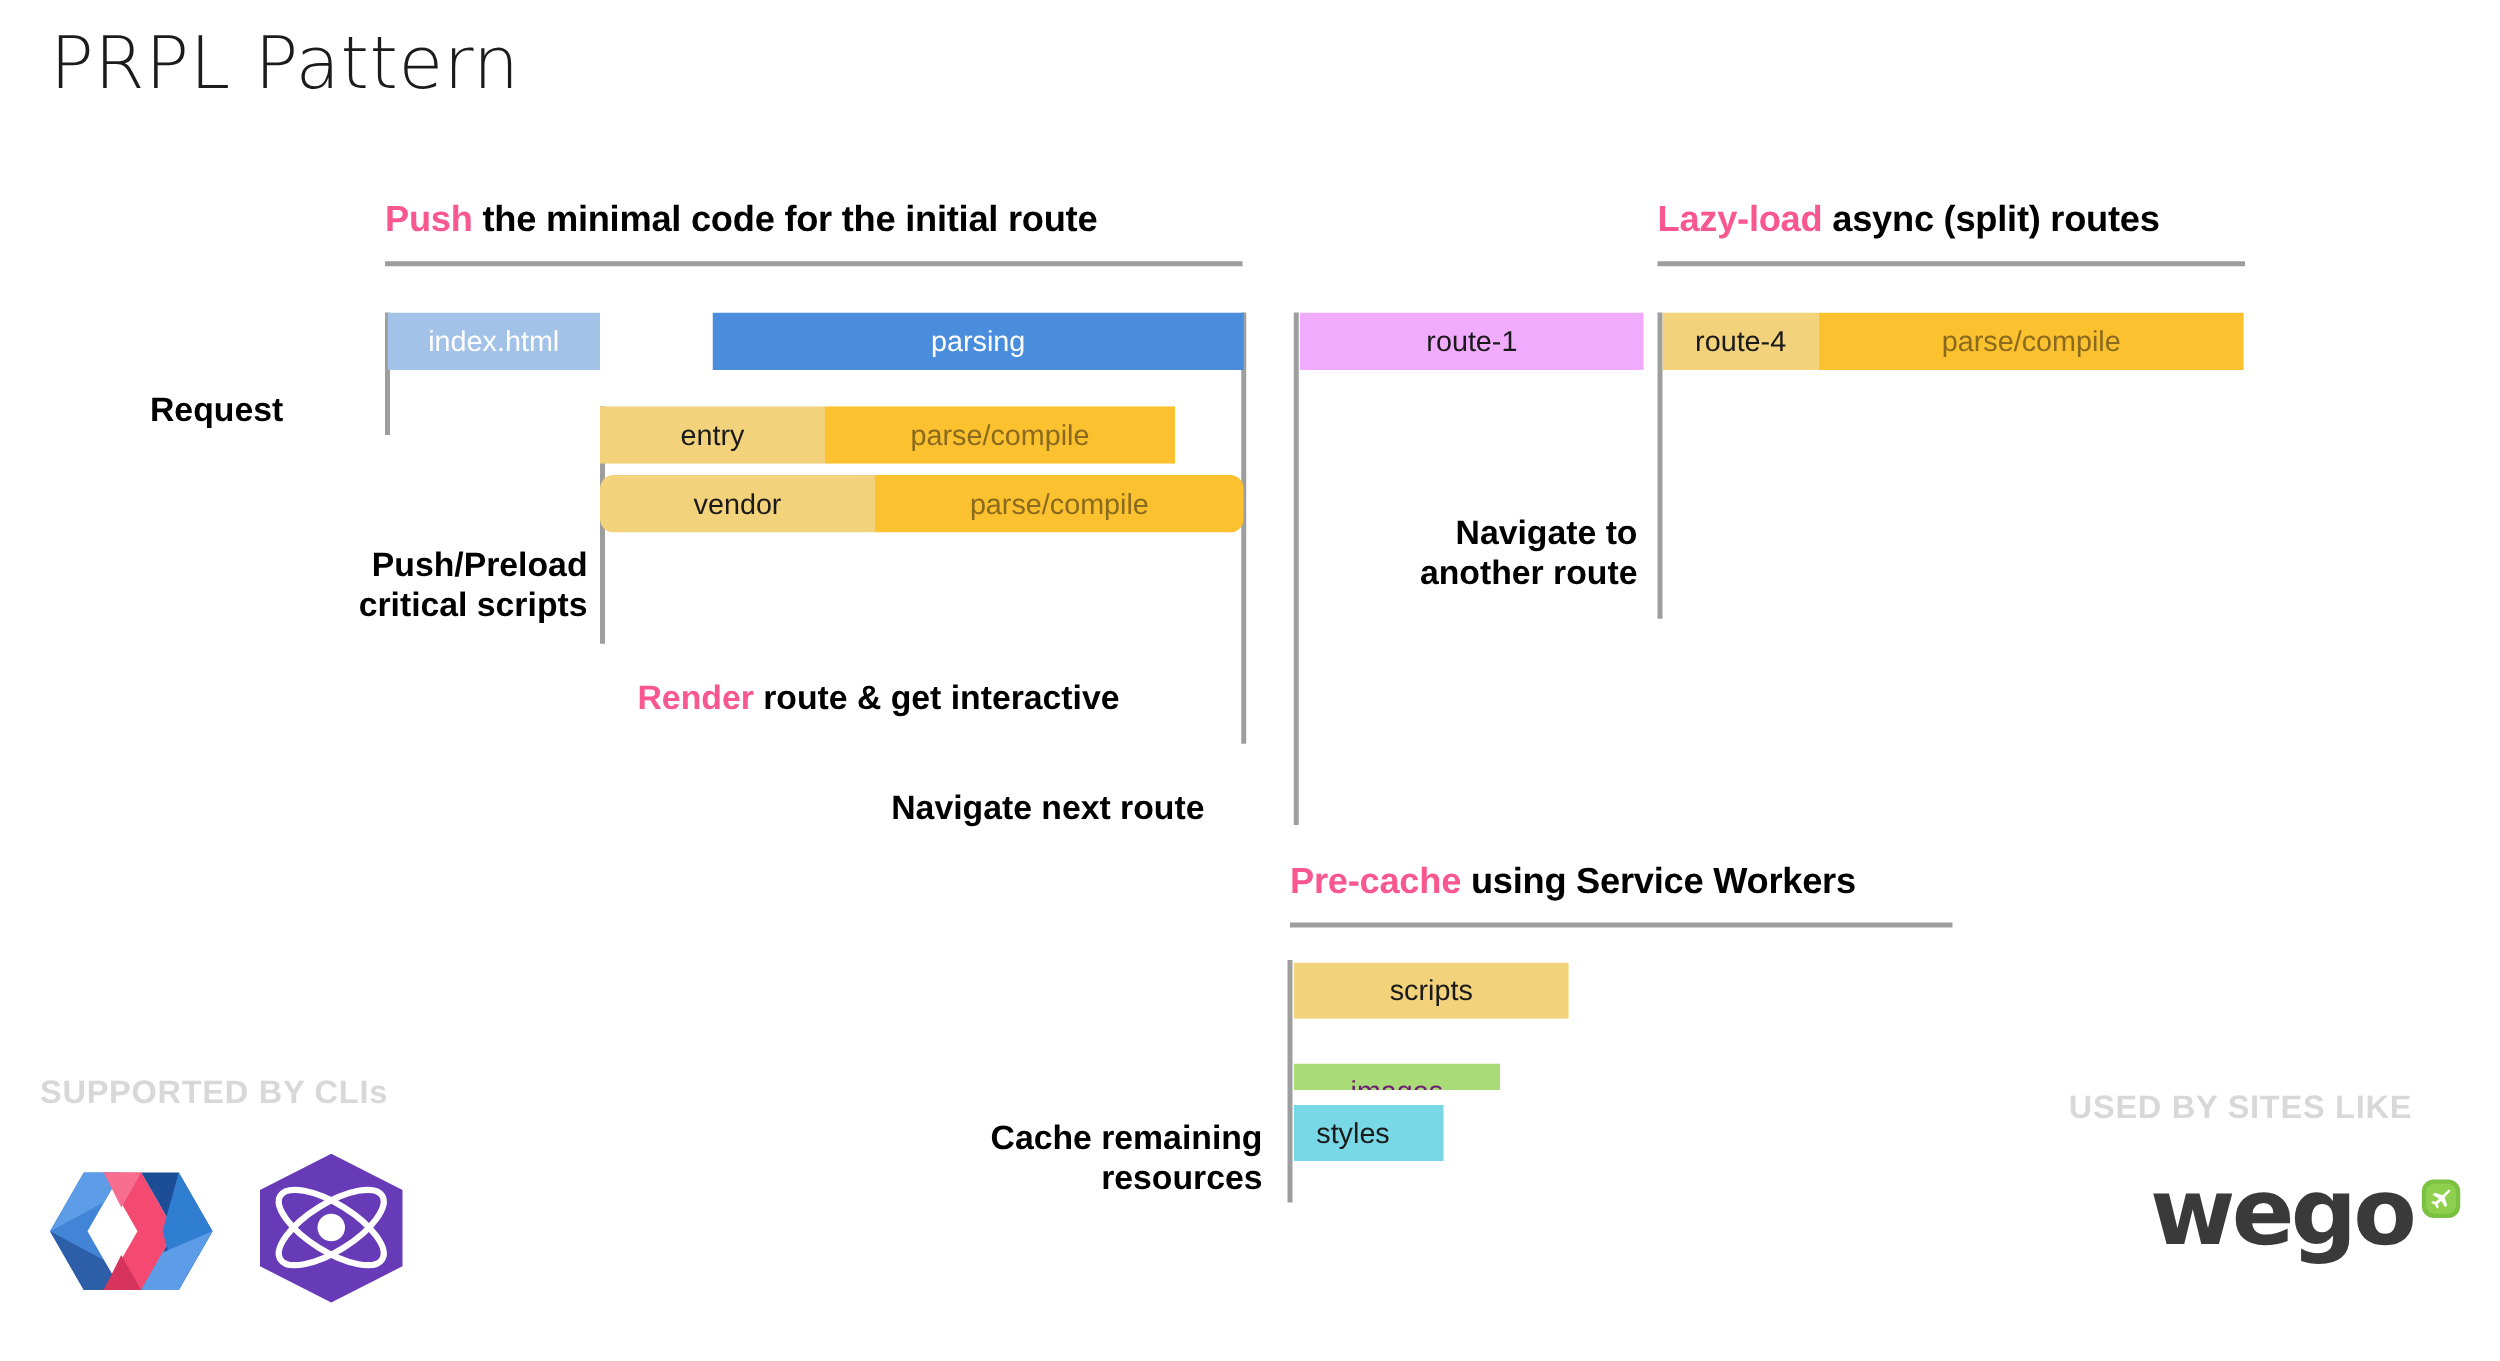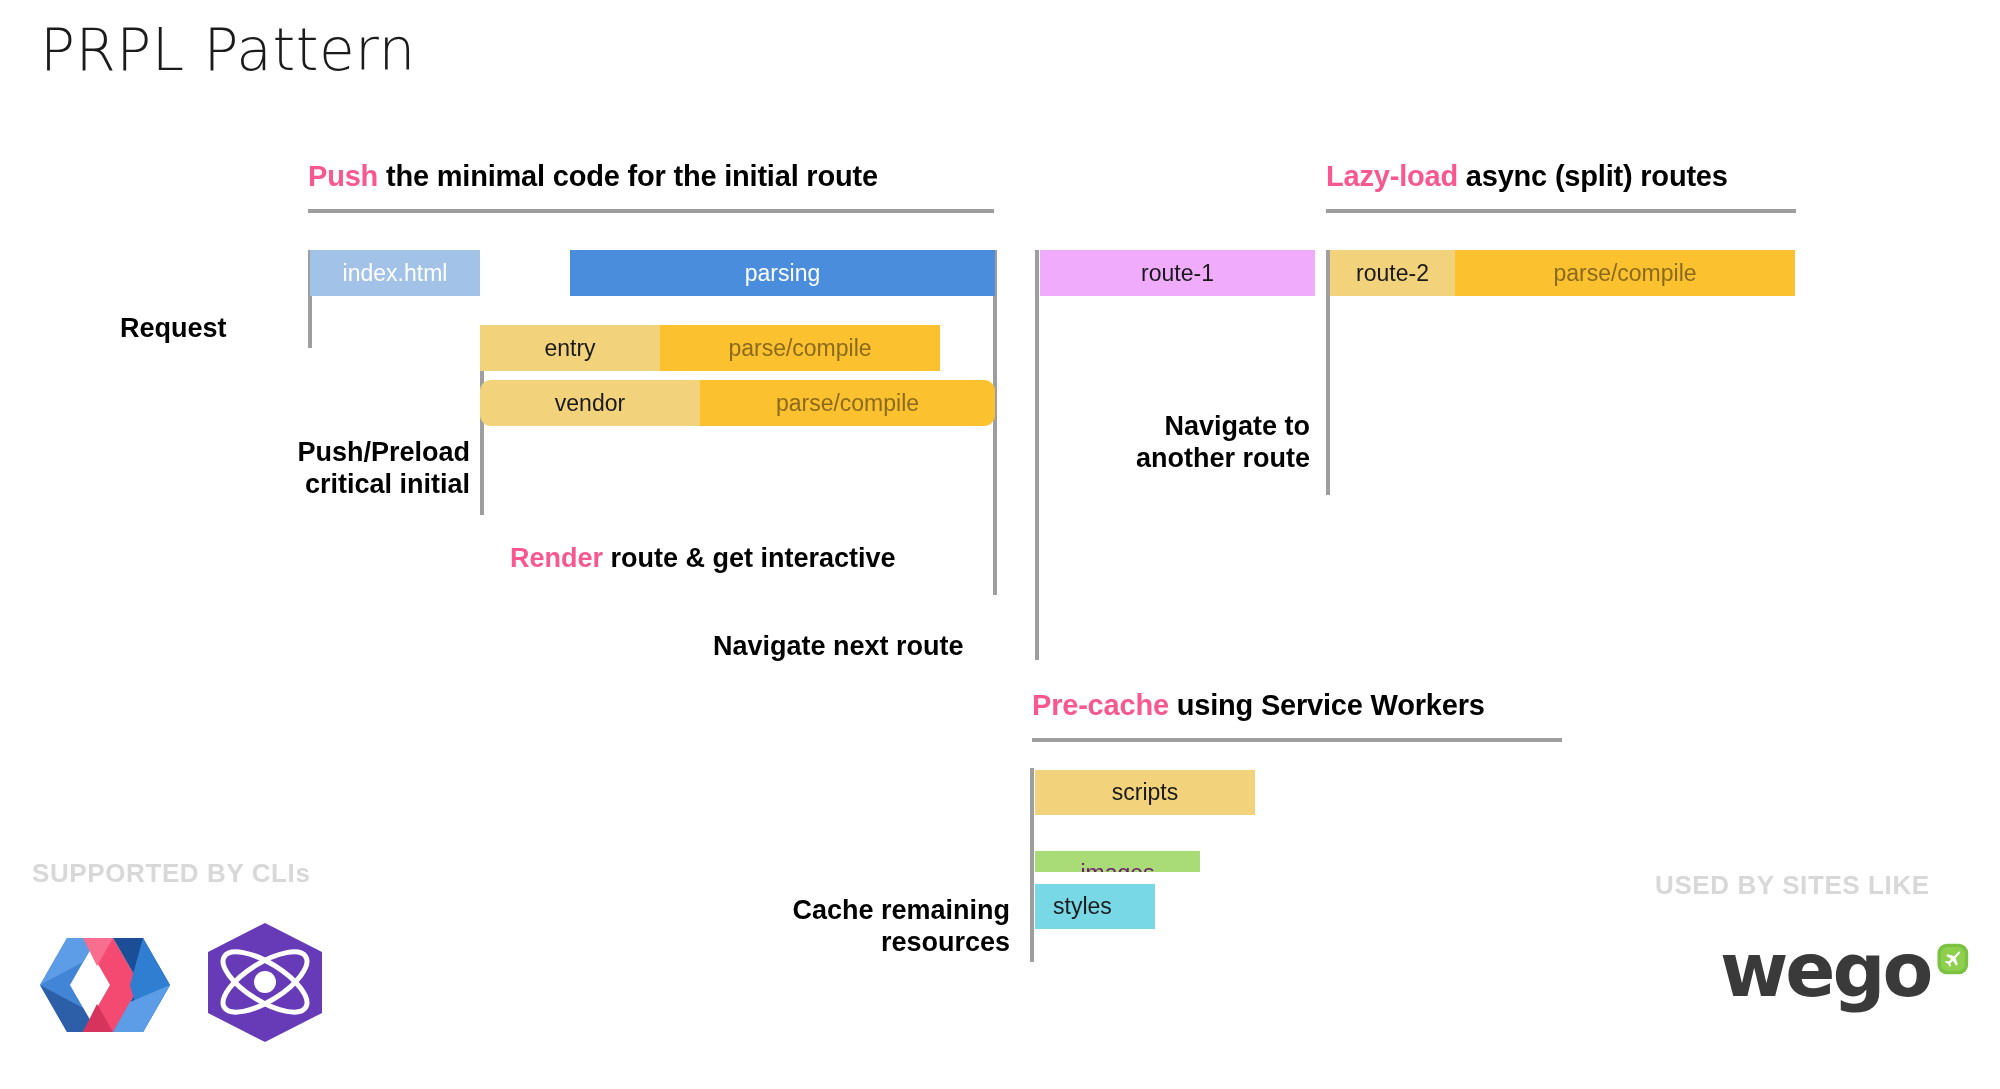--- a/index.html
+++ b/index.html
@@ -161,33 +161,33 @@
   <div class="bar" style="left:480px; top:325px; width:460px;">
     <div class="seg seg-light" style="width:180px;">entry</div>
     <div class="seg seg-amber" style="width:280px;">parse/compile</div>
   </div>
   <div class="bar" style="left:480px; top:380px; width:515px;border-radius:11px;">
     <div class="seg seg-light" style="width:220px;">vendor</div>
     <div class="seg seg-amber" style="width:295px;">parse/compile</div>
   </div>
 
   <div class="side-label ta-right" style="left:150px; top:437px; width:320px;">Push/Preload
-critical initial</div>
+critical scripts</div>
 
   <div class="flow-label" style="left:510px; top:543px;">
     <span class="accent">Render</span><span> route &amp; get interactive</span>
   </div>
 
   <div class="flow-label" style="left:713px; top:631px;text-align:center;">Navigate next route</div>
 
   <div class="bar" style="left:1040px; top:250px; width:275px;">
     <div class="seg seg-amber-solid" style="width:275px;">route-1</div>
   </div>
   <div class="bar" style="left:1330px; top:250px; width:465px;">
-    <div class="seg seg-light" style="width:125px;">route-2</div>
+    <div class="seg seg-light" style="width:125px;">route-4</div>
     <div class="seg seg-amber" style="width:340px;">parse/compile</div>
   </div>
 
   <div class="side-label ta-right" style="left:1020px; top:411px; width:290px;">Navigate to
 another route</div>
 
   <div class="sect-head" style="left:1032px; top:689px;">
     <span class="accent">Pre-cache</span><span> using Service Workers</span>
   </div>
   <div class="rule" style="left:1032px; top:738px; width:530px;"></div>

